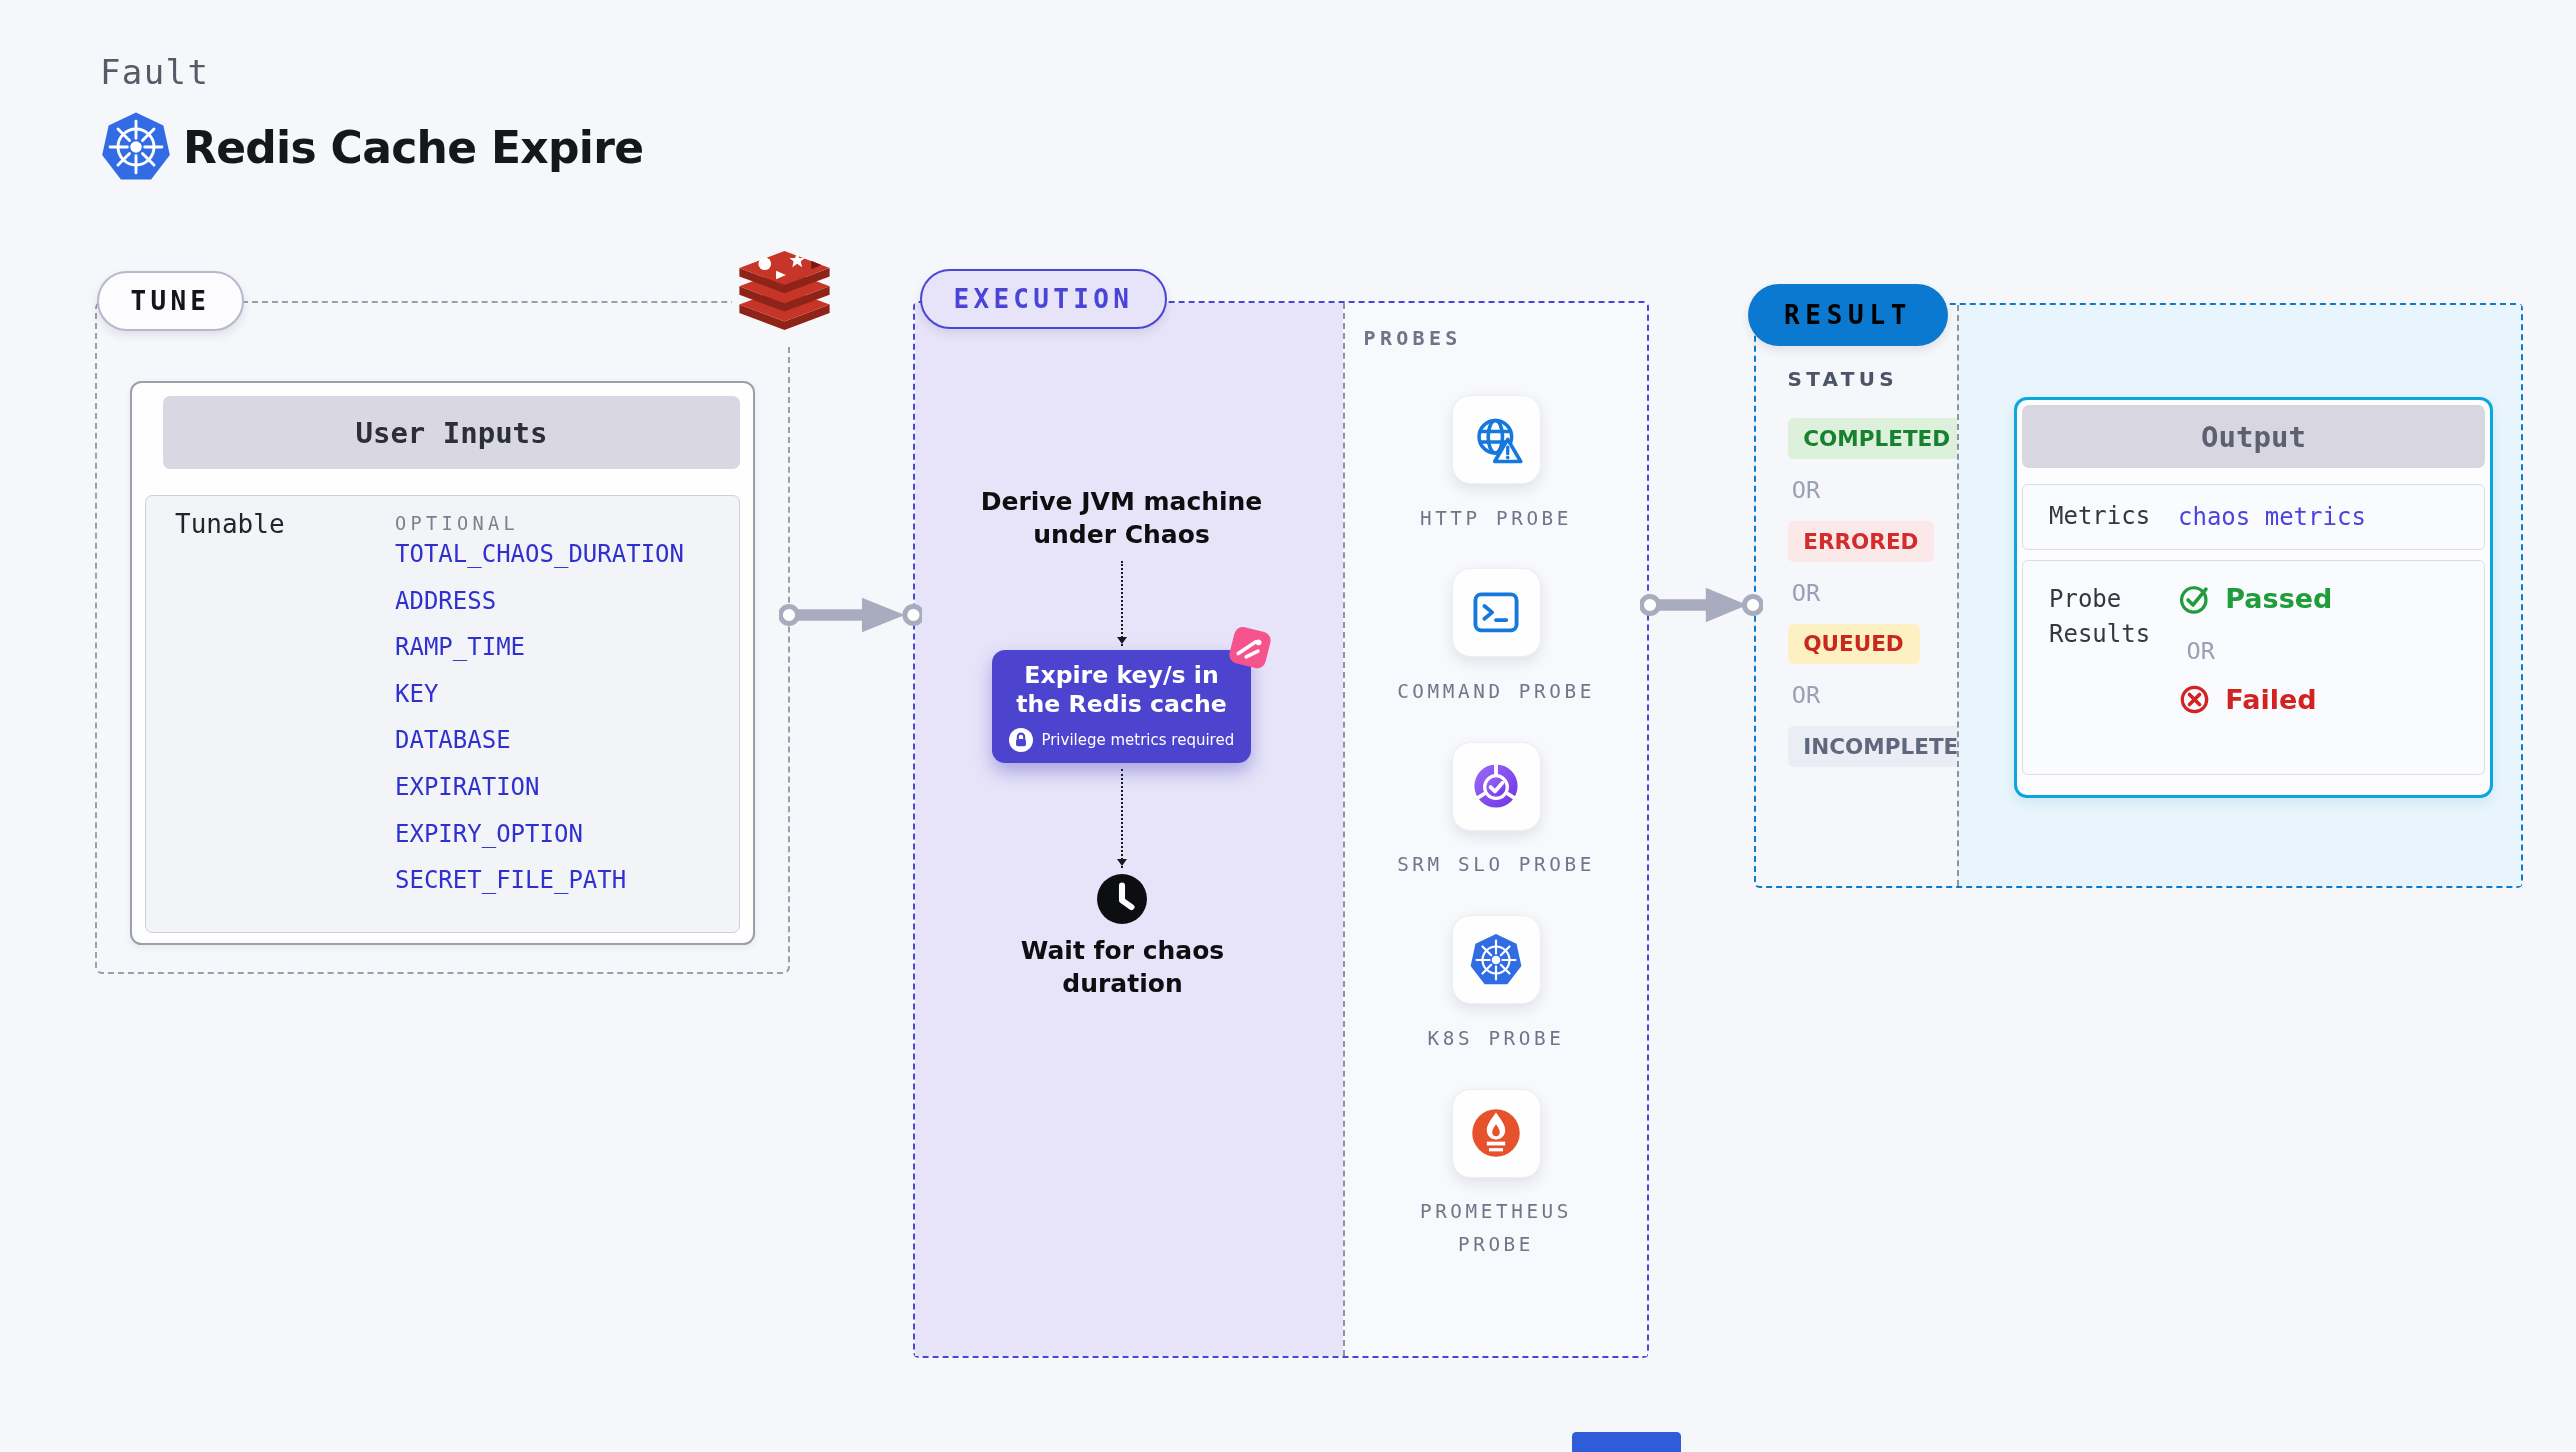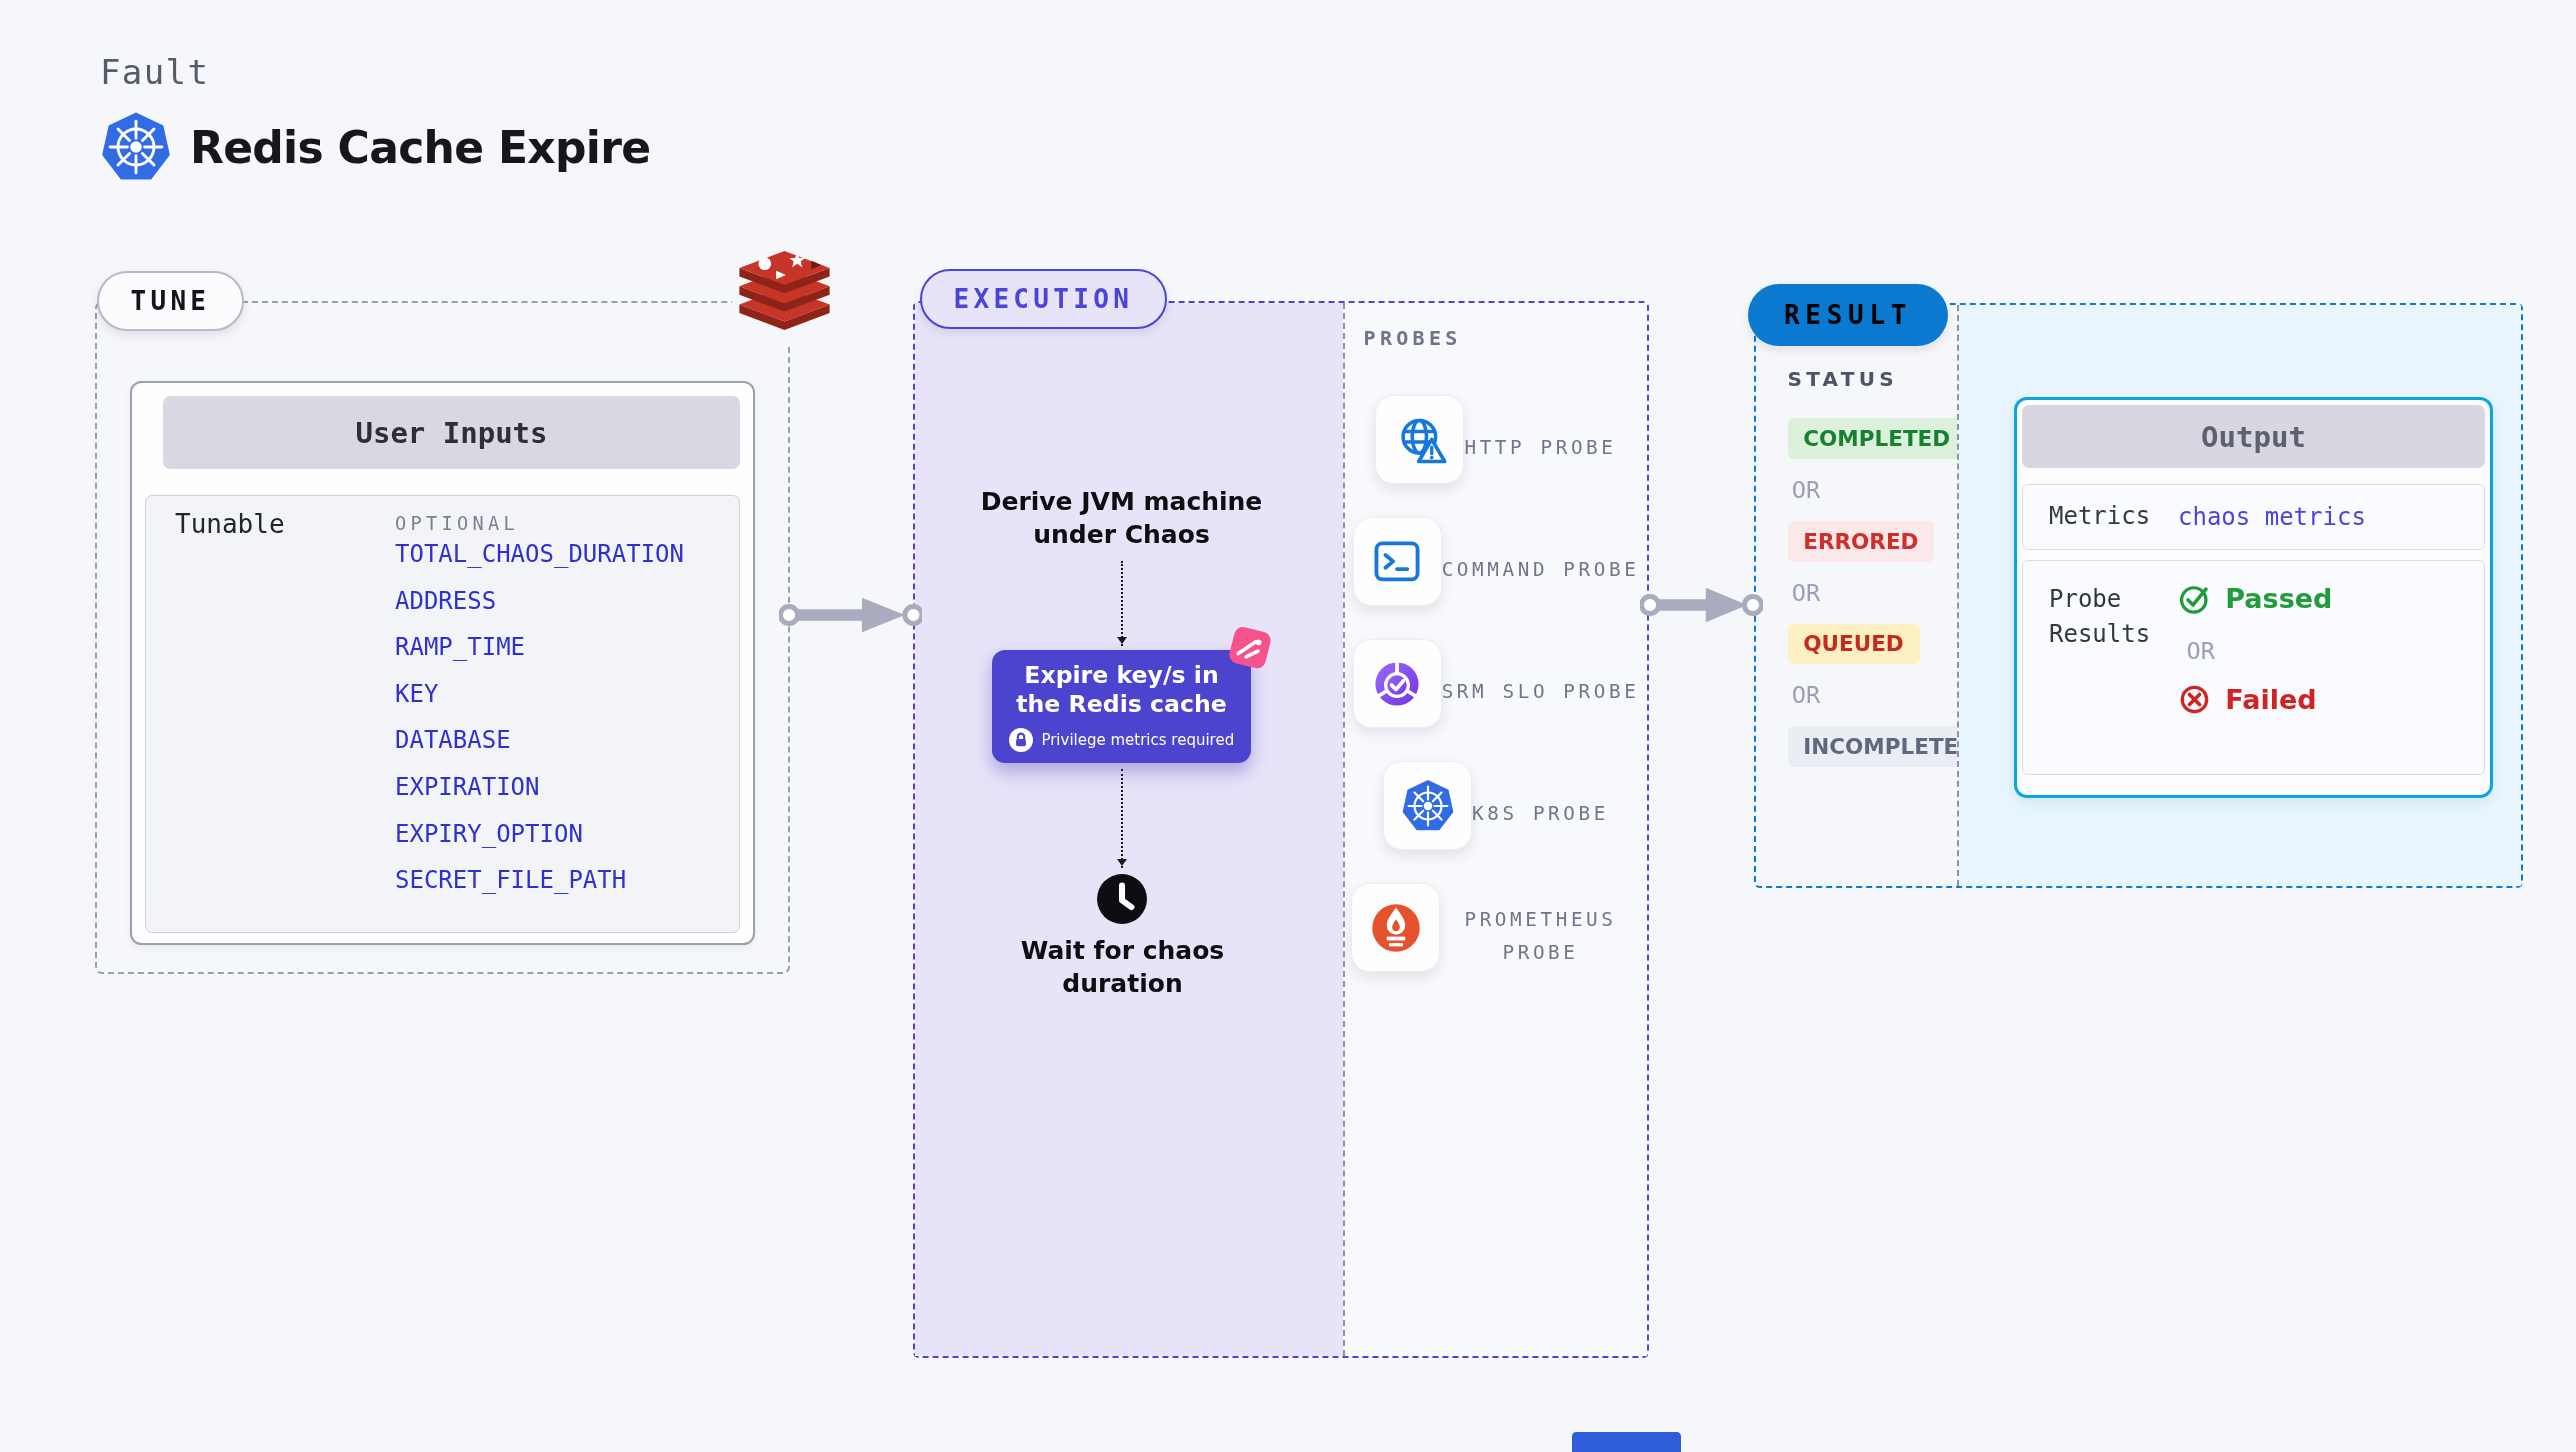--- a/index.html
+++ b/index.html
@@ -1,21 +1,21 @@
 <!DOCTYPE html>
 <html style="font-size:11.5px"><head>
 <meta charset="utf-8">
 <style>
   html,body{margin:0;padding:0;}
   body{width:2576px;height:1452px;background:#f6f7fa;font-family:"DejaVu Sans Mono",monospace;overflow:hidden;position:relative;}
   #canvas{position:absolute;inset:0;}
 
   
   .kicker{position:absolute;left:100px;top:52px;font-size:34px;color:#565b69;letter-spacing:1.4px;}
-  .title-row{position:absolute;left:100px;top:111px;display:flex;align-items:center;gap:18px;}
+  .title-row{position:absolute;left:100px;top:111px;display:flex;align-items:center;gap:11px;}
   .k8s-badge{width:72px;height:72px;display:block;}
   .page-title{margin:0;font-family:"DejaVu Sans",sans-serif;font-weight:700;font-size:44px;color:#15171a;letter-spacing:-0.7px;}
 
   
   .pill{position:absolute;font-family:"DejaVu Sans Mono",monospace;font-weight:bold;font-size:26px;letter-spacing:4.3px;border-radius:36px;padding:13px 31.5px;z-index:30;box-shadow:0 4.3px 10px rgba(30,30,60,.10);}
   .tune-pill{left:97px;top:271px;background:#fcfcfe;border:2.1px solid #b7b7cd;color:#141519;}
   .exec-pill{left:920px;top:269px;background:#e7e4f9;border:2.9px solid #4a45d6;color:#4a45d6;}
   .result-pill{left:1748px;top:284px;background:#0b79d0;border:none;color:#000000;letter-spacing:5.7px;padding:15.8px 36px;}
 
   
@@ -48,21 +48,21 @@
   .dotted-1{left:206px;top:258px;height:85px;}
   .dotted-2{left:206px;top:466px;height:99px;}
   .chaos-card{position:absolute;left:77px;top:347px;width:259px;height:113px;background:#4c44cf;border-radius:13px;box-shadow:0 8.6px 18.6px rgba(60,50,180,.35);display:flex;flex-direction:column;align-items:center;justify-content:center;gap:8.6px;z-index:5;}
   .chaos-card-title{font-family:"DejaVu Sans",sans-serif;font-weight:700;font-size:23.6px;color:#fff;text-align:center;line-height:1.22;width:229px;}
   .privilege-row{display:flex;align-items:center;gap:8.6px;}
   .privilege-row span{font-family:"DejaVu Sans",sans-serif;font-size:15px;color:#fff;}
   .chaos-pink{position:absolute;left:312px;top:322px;width:47px;height:47px;z-index:6;}
   .clock-wrap{position:absolute;left:180px;top:569px;width:54px;height:54px;}
   .probes-label{position:absolute;left:18.6px;top:23px;font-size:20px;font-weight:bold;letter-spacing:4.3px;color:#6f7489;}
   .probe-list{position:absolute;left:0;right:0;top:92px;display:flex;flex-direction:column;align-items:center;}
-  .probe-item{display:flex;flex-direction:row;align-items:center;margin-bottom:33px;}
+  .probe-item{display:flex;flex-direction:column;align-items:center;margin-bottom:33px;}
   .probe-card{width:87px;height:87px;background:#fefeff;border:0.7px solid #eceef2;border-radius:18.6px;box-shadow:0 5.7px 13px rgba(40,40,80,.10);display:flex;align-items:center;justify-content:center;}
   .probe-name{margin-top:18.6px;font-size:19.3px;letter-spacing:3.6px;color:#70768a;text-align:center;line-height:1.7;max-width:201px;}
 
   
   .result-box{position:absolute;left:1754px;top:303px;width:769px;height:585px;border:2.9px dashed #0b7ccd;border-radius:5.7px;box-sizing:border-box;}
   .status-col{position:absolute;left:0;top:0;bottom:0;width:201px;padding:62px 0 0 31.5px;box-sizing:border-box;display:flex;flex-direction:column;align-items:flex-start;}
   .status-label{font-family:"DejaVu Sans",sans-serif;font-weight:700;font-size:20px;letter-spacing:4.3px;color:#4e5468;margin-bottom:27px;}
   .status-badge{font-family:"DejaVu Sans",sans-serif;font-weight:700;font-size:21.5px;padding:7.9px 15.8px;border-radius:5.7px;margin-bottom:17px;white-space:nowrap;}
   .st-completed{background:#dcf0dc;color:#17812f;}
   .st-errored{background:#fbe9e9;color:#d22c2c;}

